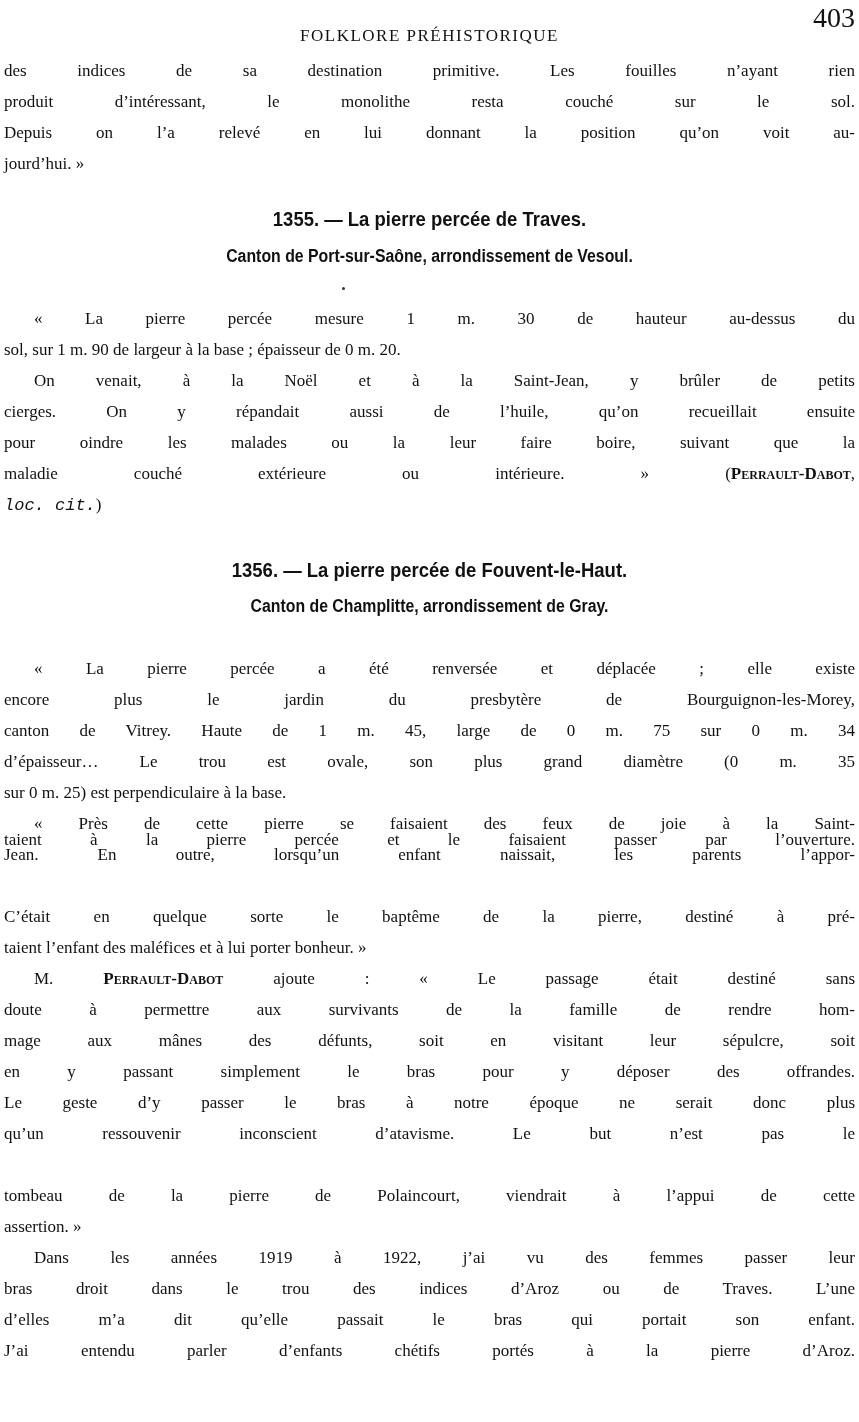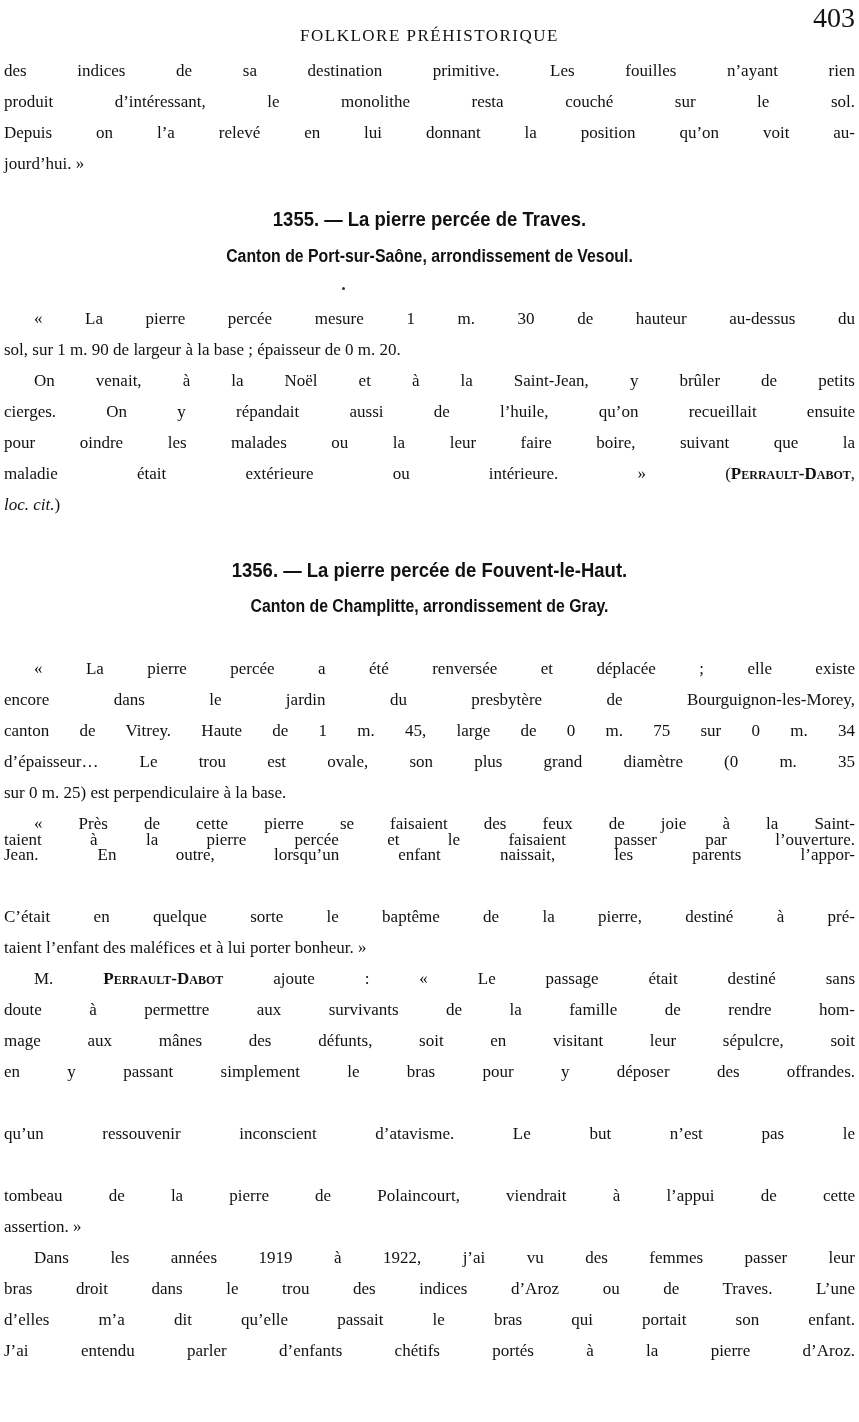--- a/index.html
+++ b/index.html
@@ -8,21 +8,21 @@
     .header { position: absolute; top: 2px; left: 0; width: 859px; height: 30px; }
     .running-title { position: absolute; left: 0; width: 859px; top: 4px; text-align: center; font-size: 17px; letter-spacing: 1.5px; font-family: "Liberation Serif", serif; margin-top: 20px; }
     .page-number { position: absolute; right: 4px; top: 0px; font-size: 28px; }
     .line { position: absolute; left: 4px; width: 851px; font-size: 17px; line-height: 30px; white-space: nowrap; }
     .justify { text-align: justify; text-align-last: justify; }
     .indent { left: 34px; width: 821px; }
     .heading { position: absolute; left: 0; width: 859px; text-align: center; font-family: "Liberation Sans", "DejaVu Sans", sans-serif; font-weight: bold; white-space: nowrap; }
     .h-main { font-size: 21px; transform: scaleX(0.88); }
     .h-sub { font-size: 18px; transform: scaleX(0.88); }
     .sc { font-variant: small-caps; font-weight: bold; }
-    .it { font-style: italic; }
+    .it { font-style: italic; font-family: Liberation Mono, monospace; }
     .dot { position: absolute; left: 342px; top: 287px; width: 3px; height: 3px; background: #333; border-radius: 50%; }
   </style>
 </head>
 <body>
 
 <div class="page">
 
   <div class="header">
     <div class="running-title">FOLKLORE PRÉHISTORIQUE</div>
     <div class="page-number">403</div>
@@ -35,41 +35,42 @@
 
   <div class="heading h-main" style="top:207px">1355. — La pierre percée de Traves.</div>
   <div class="heading h-sub" style="top:246px">Canton de Port-sur-Saône, arrondissement de Vesoul.</div>
   <div class="dot"></div>
 
   <div class="line justify indent" style="top:304px">« La pierre percée mesure 1 m. 30 de hauteur au-dessus du</div>
   <div class="line" style="top:335px">sol, sur 1 m. 90 de largeur à la base ; épaisseur de 0 m. 20.</div>
   <div class="line justify indent" style="top:366px">On venait, à la Noël et à la Saint-Jean, y brûler de petits</div>
   <div class="line justify" style="top:397px">cierges. On y répandait aussi de l’huile, qu’on recueillait ensuite</div>
   <div class="line justify" style="top:428px">pour oindre les malades ou la leur faire boire, suivant que la</div>
-  <div class="line justify" style="top:459px"><span>maladie était extérieure ou intérieure. » (</span><span class="sc">Perrault-Dabot</span><span>,</span></div>
+  <div class="line justify" style="top:459px"><span>maladie couché extérieure ou intérieure. » (</span><span class="sc">Perrault-Dabot</span><span>,</span></div>
   <div class="line" style="top:490px"><span class="it">loc. cit.</span><span>)</span></div>
 
   <div class="heading h-main" style="top:558px">1356. — La pierre percée de Fouvent-le-Haut.</div>
   <div class="heading h-sub" style="top:596px">Canton de Champlitte, arrondissement de Gray.</div>
 
   <div class="line justify indent" style="top:654px">« La pierre percée a été renversée et déplacée ; elle existe</div>
-  <div class="line justify" style="top:685px">encore dans le jardin du presbytère de Bourguignon-les-Morey,</div>
+  <div class="line justify" style="top:685px">encore plus le jardin du presbytère de Bourguignon-les-Morey,</div>
   <div class="line justify" style="top:716px">canton de Vitrey. Haute de 1 m. 45, large de 0 m. 75 sur 0 m. 34</div>
   <div class="line justify" style="top:747px">d’épaisseur… Le trou est ovale, son plus grand diamètre (0 m. 35</div>
   <div class="line" style="top:778px">sur 0 m. 25) est perpendiculaire à la base.</div>
   <div class="line justify indent" style="top:809px">« Près de cette pierre se faisaient des feux de joie à la Saint-</div>
   <div class="line justify" style="top:840px">Jean. En outre, lorsqu’un enfant naissait, les parents l’appor-</div>
   <div class="line justify" style="top:825px">taient à la pierre percée et le faisaient passer par l’ouverture.</div>
   <div class="line justify" style="top:902px">C’était en quelque sorte le baptême de la pierre, destiné à pré-</div>
   <div class="line" style="top:933px">taient l’enfant des maléfices et à lui porter bonheur. »</div>
 
   <div class="line justify indent" style="top:964px"><span>M. </span><span class="sc">Perrault-Dabot</span><span> ajoute : « Le passage était destiné sans</span></div>
   <div class="line justify" style="top:995px">doute à permettre aux survivants de la famille de rendre hom-</div>
   <div class="line justify" style="top:1026px">mage aux mânes des défunts, soit en visitant leur sépulcre, soit</div>
   <div class="line justify" style="top:1057px">en y passant simplement le bras pour y déposer des offrandes.</div>
+  <div class="line justify" style="top:1088px">Le geste d’y passer le bras à notre époque ne serait donc plus</div>
   <div class="line justify" style="top:1119px">qu’un ressouvenir inconscient d’atavisme. Le but n’est pas le</div>
   <div class="line justify" style="top:1181px">tombeau de la pierre de Polaincourt, viendrait à l’appui de cette</div>
   <div class="line" style="top:1212px">assertion. »</div>
 
   <div class="line justify indent" style="top:1243px">Dans les années 1919 à 1922, j’ai vu des femmes passer leur</div>
   <div class="line justify" style="top:1274px">bras droit dans le trou des indices d’Aroz ou de Traves. L’une</div>
   <div class="line justify" style="top:1305px">d’elles m’a dit qu’elle passait le bras qui portait son enfant.</div>
   <div class="line justify" style="top:1336px">J’ai entendu parler d’enfants chétifs portés à la pierre d’Aroz.</div>
 
 </div>

